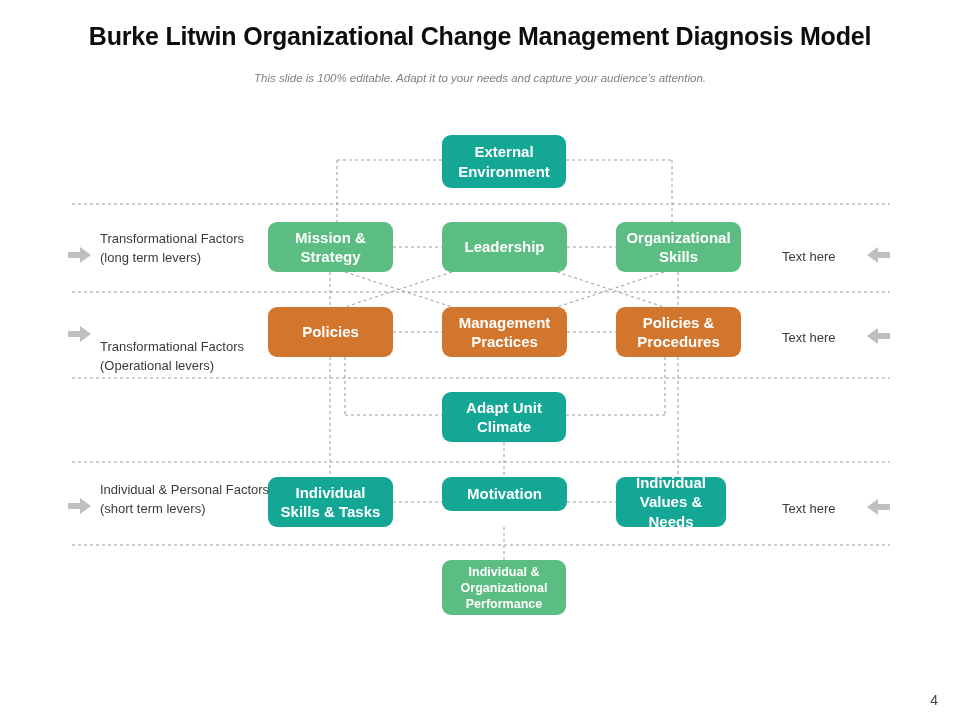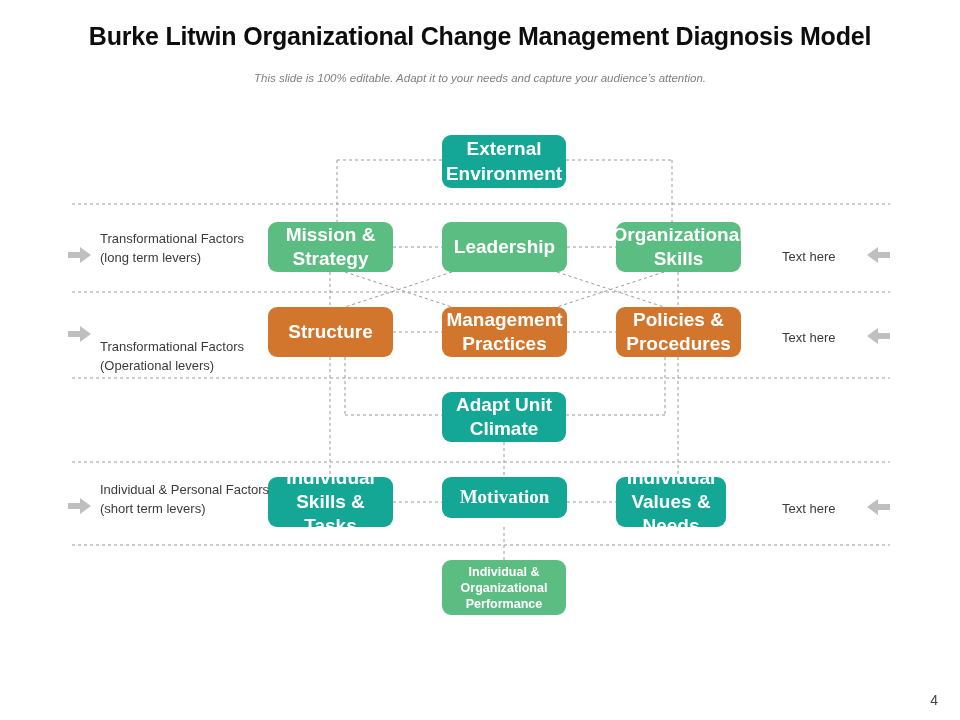--- a/index.html
+++ b/index.html
@@ -29,21 +29,21 @@
   .wires{position:absolute;left:0;top:0;width:960px;height:720px;}
 
   
   .node{
     position:absolute;
     border-radius:9px;
     display:flex;align-items:center;justify-content:center;
     text-align:center;
     color:#ffffff;
     font-weight:bold;
-    font-size:19px;
+    font-size:15px;
     line-height:1.28;
     box-sizing:border-box;
     padding:4px 6px;
     z-index:5;
   }
   .node.teal{background:#15a795;}
   .node.green{background:#5cbd83;}
   .node.orange{background:#d2762e;}
 
   
@@ -117,28 +117,28 @@
 
     </g>
   </svg>
 
   <div class="node teal" style="left:442px;top:135px;width:124px;height:53px;">External Environment</div>
 
   <div class="node green" style="left:268px;top:222px;width:125px;height:50px;">Mission &amp; Strategy</div>
   <div class="node green" style="left:442px;top:222px;width:125px;height:50px;">Leadership</div>
   <div class="node green" style="left:616px;top:222px;width:125px;height:50px;">Organizational Skills</div>
 
-  <div class="node orange" style="left:268px;top:307px;width:125px;height:50px;">Structure</div>
+  <div class="node orange" style="left:268px;top:307px;width:125px;height:50px;">Policies</div>
   <div class="node orange" style="left:442px;top:307px;width:125px;height:50px;">Management Practices</div>
   <div class="node orange" style="left:616px;top:307px;width:125px;height:50px;">Policies &amp; Procedures</div>
 
   <div class="node teal" style="left:442px;top:392px;width:124px;height:50px;">Adapt Unit Climate</div>
 
   <div class="node teal" style="left:268px;top:477px;width:125px;height:50px;">Individual Skills &amp; Tasks</div>
-  <div class="node teal" style="left:442px;top:477px;width:125px;height:41px;font-family:Liberation Serif, serif;">Motivation</div>
+  <div class="node teal" style="left:442px;top:477px;width:125px;height:34px;">Motivation</div>
   <div class="node teal" style="left:616px;top:477px;width:110px;height:50px;">Individual Values &amp; Needs</div>
 
   <div class="node green" style="left:442px;top:560px;width:124px;height:55px;font-size:12.5px;">Individual &amp; Organizational Performance</div>
 
   <div class="arrow-ico" style="left:68px;top:246px;">
     <svg width="24" height="18" viewBox="0 0 24 18">
         <path d="M0 6 h12 V1 l11 8 l-11 8 V12 H0 Z" fill="#bfbfbf"></path>
       </svg>
   </div>
   <div class="side-label" style="left:100px;top:230px;width:165px;">Transformational Factors (long term levers)</div>

